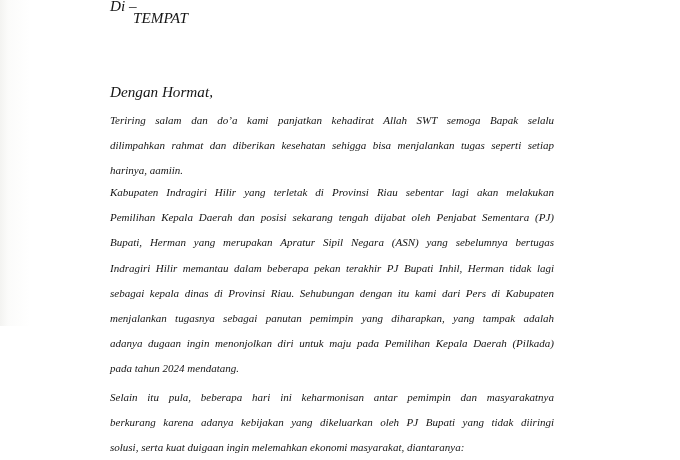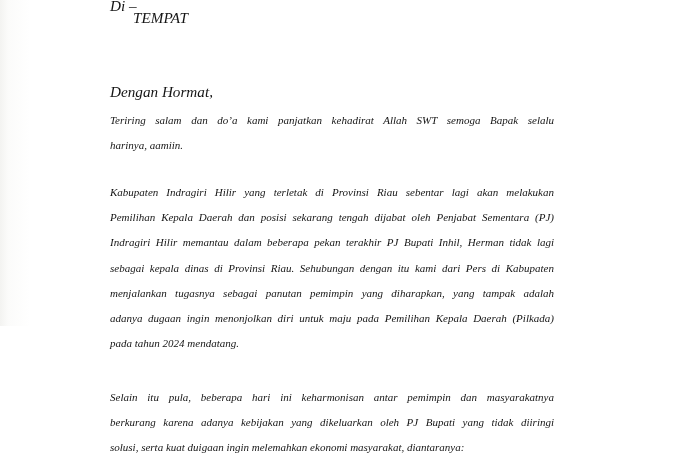--- a/index.html
+++ b/index.html
@@ -58,26 +58,28 @@
 
 <div class="page">
 
   <div class="line addr-di">Di –</div>
   <div class="line addr-tempat">TEMPAT</div>
 
   <div class="line salutation">Dengan Hormat,</div>
 
   <div class="para p1">
     <span class="pl">Teriring salam dan do’a kami panjatkan kehadirat Allah SWT semoga Bapak selalu</span>
+    <span class="pl">dilimpahkan rahmat dan diberikan kesehatan sehigga bisa menjalankan tugas seperti setiap</span>
     <span class="pl last">harinya, aamiin.</span>
   </div>
 
   <div class="para p2">
     <span class="pl">Kabupaten Indragiri Hilir yang terletak di Provinsi Riau sebentar lagi akan melakukan</span>
     <span class="pl">Pemilihan Kepala Daerah dan posisi sekarang tengah dijabat oleh Penjabat Sementara (PJ)</span>
+    <span class="pl">Bupati, Herman yang merupakan Apratur Sipil Negara (ASN) yang sebelumnya bertugas</span>
     <span class="pl">Indragiri Hilir memantau dalam beberapa pekan terakhir PJ Bupati Inhil, Herman tidak lagi</span>
     <span class="pl">sebagai kepala dinas di Provinsi Riau. Sehubungan dengan itu kami dari Pers di Kabupaten</span>
     <span class="pl">menjalankan tugasnya sebagai panutan pemimpin yang diharapkan, yang tampak adalah</span>
     <span class="pl">adanya dugaan ingin menonjolkan diri untuk maju pada Pemilihan Kepala Daerah (Pilkada)</span>
     <span class="pl last">pada tahun 2024 mendatang.</span>
   </div>
 
   <div class="para p3">
     <span class="pl">Selain itu pula, beberapa hari ini keharmonisan antar pemimpin dan masyarakatnya</span>
     <span class="pl">berkurang karena adanya kebijakan yang dikeluarkan oleh PJ Bupati yang tidak diiringi</span>

